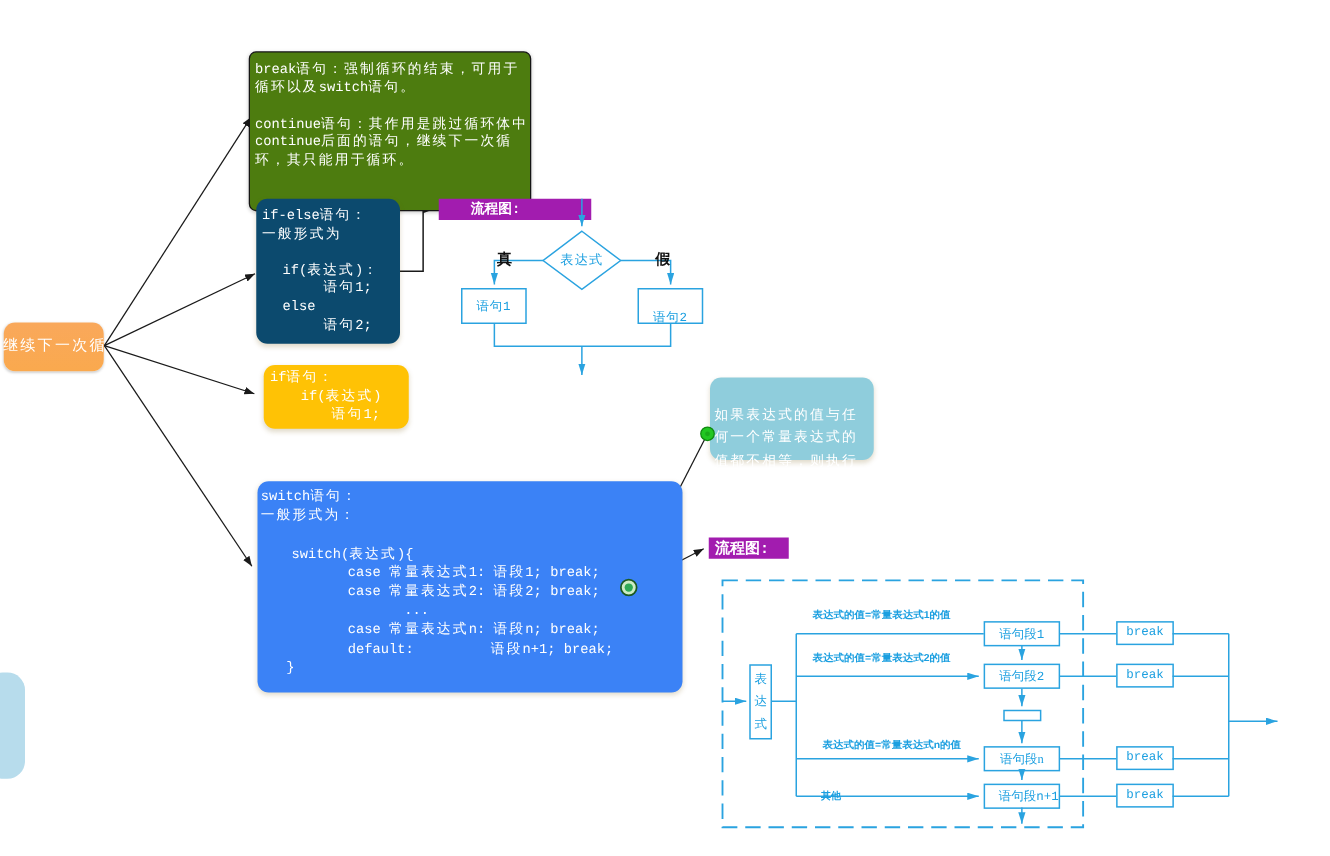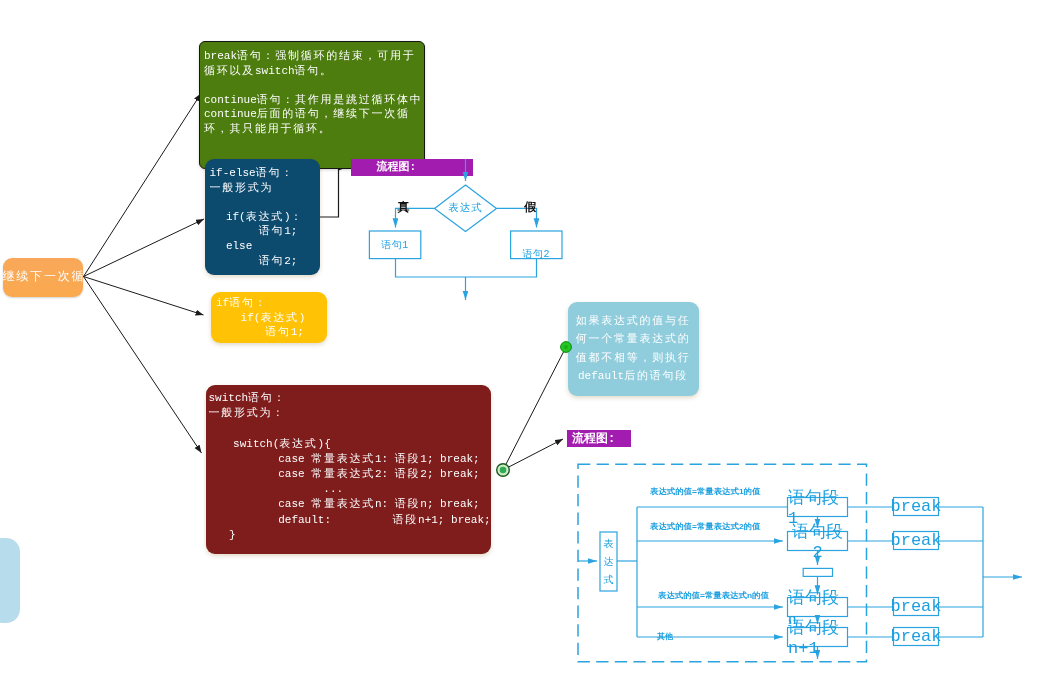--- a/index.html
+++ b/index.html
@@ -13,21 +13,21 @@
         white-space:pre;line-height:14.6px;font-size:11px;}
   .rootnode{background:linear-gradient(180deg,#f9a85b,#faa94e);border-radius:9px;
         display:flex;align-items:center;justify-content:center;font-size:12px;letter-spacing:1.85px;text-indent:1.85px;
         box-shadow:0 1px 2px rgba(0,0,0,.18);}
   .notebox{box-shadow:0 1px 3px rgba(0,0,0,.18);}
   .softbox{border-radius:9px;box-shadow:0 2px 4px rgba(120,90,20,.22);}
   .flowlabel{position:absolute;background:#a21caf;color:#fff;font-size:11px;
       font-weight:bold;display:flex;align-items:flex-start;justify-content:center;
       font-family:"Liberation Mono","DejaVu Sans Mono",monospace;}
   .fbox{position:absolute;box-sizing:border-box;border:1px solid #2aa3e0;background:#fff;
-      color:#1b9fe0;font-size:17px;display:flex;align-items:center;justify-content:center;
+      color:#1b9fe0;font-size:10px;display:flex;align-items:center;justify-content:center;
       font-family:"Liberation Mono","DejaVu Sans Mono",monospace;}
   .blk{position:absolute;color:#111;font-size:11px;font-family:"Liberation Sans",sans-serif;}
   .brlabel{position:absolute;color:#1b9fe0;font-size:8px;font-weight:bold;white-space:nowrap;
       font-family:"Liberation Sans",sans-serif;line-height:10px;transform-origin:left top;}
   .cjkw{letter-spacing:1.75px;}
   .sprun{letter-spacing:-2.5px;}
 </style>
 </head>
 <body>
 
@@ -69,32 +69,32 @@
 
 <span class="sprun">    </span>if(<span class="cjkw">表达式</span>)<span class="cjkw">：</span>
 <span class="sprun">            </span><span class="cjkw">语句</span>1;
 <span class="sprun">    </span>else
 <span class="sprun">            </span><span class="cjkw">语句</span>2;</span></div>
 
   <div class="node notebox softbox" style="left:211px;top:292px;width:115.5px;height:51px;background:#ffc205;padding:4px 5px;"><span>if<span class="cjkw">语句：</span>
 <span class="sprun">      </span>if(<span class="cjkw">表达式</span>)
 <span class="sprun">            </span><span class="cjkw">语句</span>1;</span></div>
 
-  <div class="node notebox softbox" style="left:205.5px;top:385px;width:285px;height:169px;background:#7f1d1d;padding:6px 3px;line-height:15.2px;"><span>switch<span class="cjkw">语句：</span>
+  <div class="node notebox softbox" style="left:205.5px;top:385px;width:340px;height:169px;background:#3b82f6;padding:6px 3px;line-height:15.2px;"><span>switch<span class="cjkw">语句：</span>
 <span class="cjkw">一般形式为：</span>
 
 <span class="sprun">      </span>switch(<span class="cjkw">表达式</span>){
 <span class="sprun">                 </span>case <span class="cjkw">常量表达式</span>1: <span class="cjkw">语段</span>1; break;
 <span class="sprun">                 </span>case <span class="cjkw">常量表达式</span>2: <span class="cjkw">语段</span>2; break;
 <span class="sprun">                            </span>...
 <span class="sprun">                 </span>case <span class="cjkw">常量表达式</span>n: <span class="cjkw">语段</span>n; break;
 <span class="sprun">                 </span>default:<span class="sprun">               </span><span class="cjkw">语段</span>n+1; break;
 <span class="sprun">     </span>}</span></div>
 
-  <div class="node notebox softbox" style="left:567.5px;top:302px;width:131px;height:94px;background:#8fcddc;padding:10px 4px;line-height:18.3px;text-align:center;"><span><span class="cjkw">如果表达式的值与任</span>
+  <div class="node notebox softbox" style="left:567.5px;top:302px;width:131px;height:66px;background:#8fcddc;padding:22px 4px;line-height:18.3px;"><span><span class="cjkw">如果表达式的值与任</span>
 <span class="cjkw">何一个常量表达式的</span>
 <span class="cjkw">值都不相等，则执行</span>
 default<span class="cjkw">后的语句段</span></span></div>
 
   <div class="flowlabel" style="left:350.5px;top:159px;width:96.5px;height:16.5px;justify-content:flex-start;padding-left:26px;">
       <span>流程图:</span>
     </div>
 
   <div class="flowlabel" style="left:567px;top:430px;width:59px;height:17px;justify-content:flex-start;padding-left:5px;font-size:12px;">
       <span>流程图:</span>

